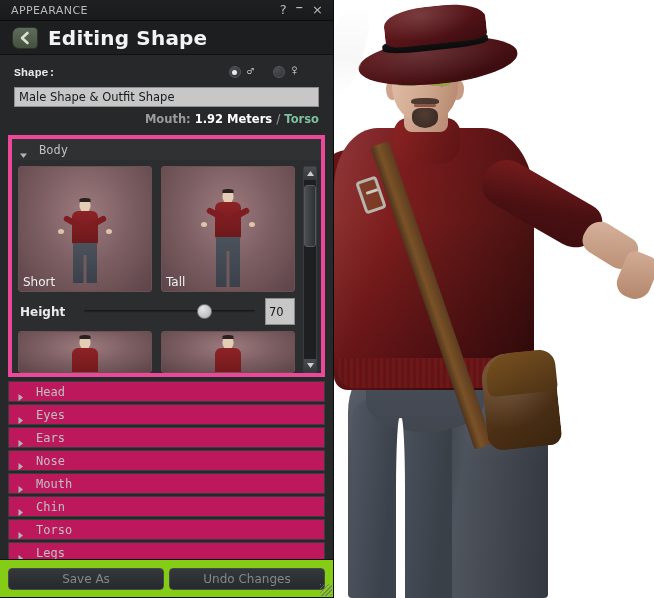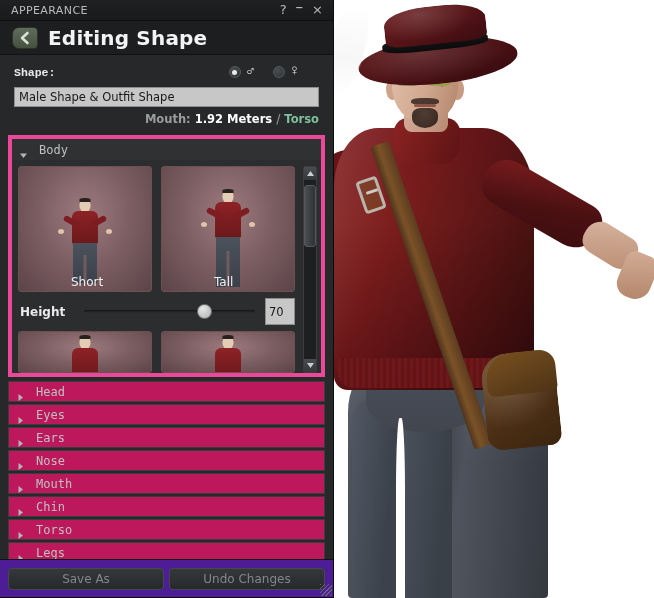--- a/index.html
+++ b/index.html
@@ -407,21 +407,20 @@
     position: relative;
     overflow: hidden;
     cursor: pointer;
   }
   .thumb.short-row2 { height: 42px; }
   .thumb-caption {
     position: absolute;
     left: 4px; bottom: 2px;
     color: #efeff0;
     font-size: 12px;
-    margin-left: 48px;
   }
 
   
   .mini { position: absolute; left: 50%; transform: translateX(-50%); }
   .mini-head { position: absolute; left: 50%; transform: translateX(-50%); width: 11px; height: 13px;
     background: #e3cdb4; border-radius: 45%; }
   .mini-hairbit { position: absolute; left: 50%; transform: translateX(-50%); width: 11px; height: 4px;
     background: #2a2220; border-radius: 40% 40% 0 0; }
   .mini-shirt { position: absolute; left: 50%; transform: translateX(-50%); width: 26px;
     background: linear-gradient(180deg,#8d2226,#6c181b); border-radius: 6px 6px 2px 2px; }
@@ -501,21 +500,21 @@
     height: 21px;
     background: #be185d;
     border: 1px solid #3a3c3f;
     display: flex; align-items: center; gap: 11px;
     padding-left: 7px;
     cursor: pointer;
   }
 
   .footer {
     height: 38px;
-    background: #4c1d95;
+    background: #84cc16;
     border-top: 1px solid #121314;
     display: flex;
     align-items: center;
     justify-content: center;
     gap: 5px;
     position: relative;
   }
   .foot-btn {
     width: 156px; height: 22px;
     background: linear-gradient(180deg,#35383a,#272a2c);

